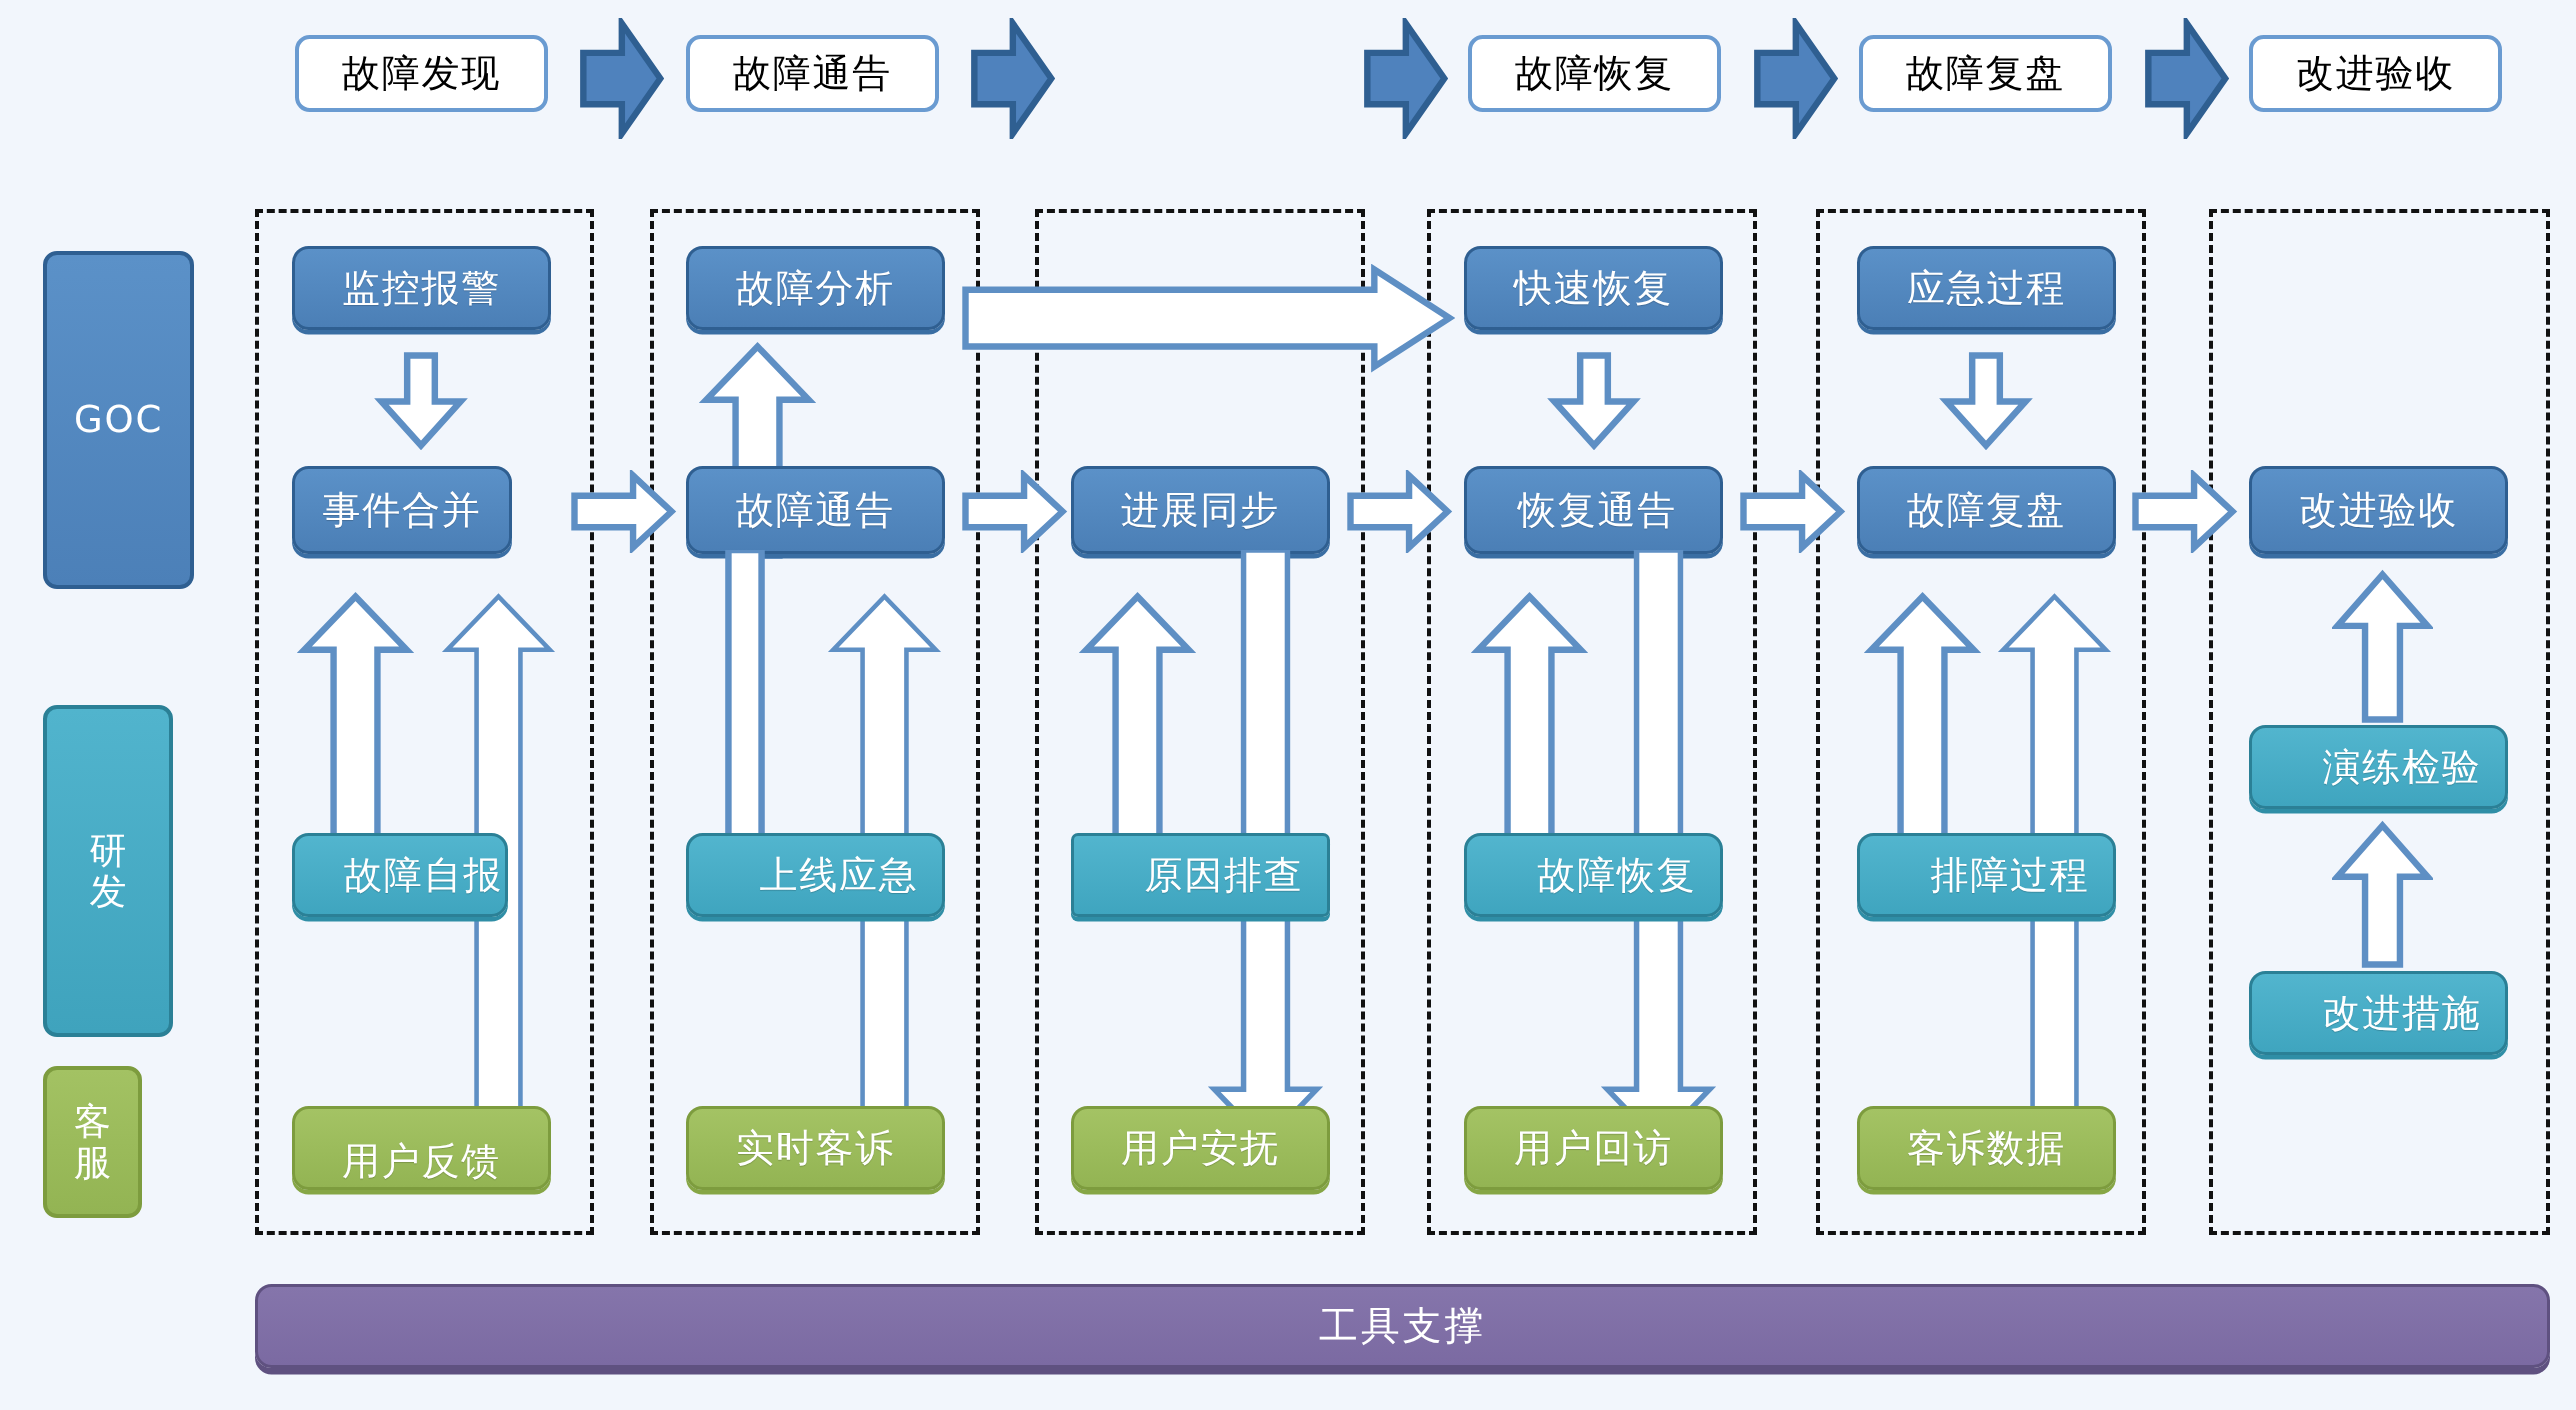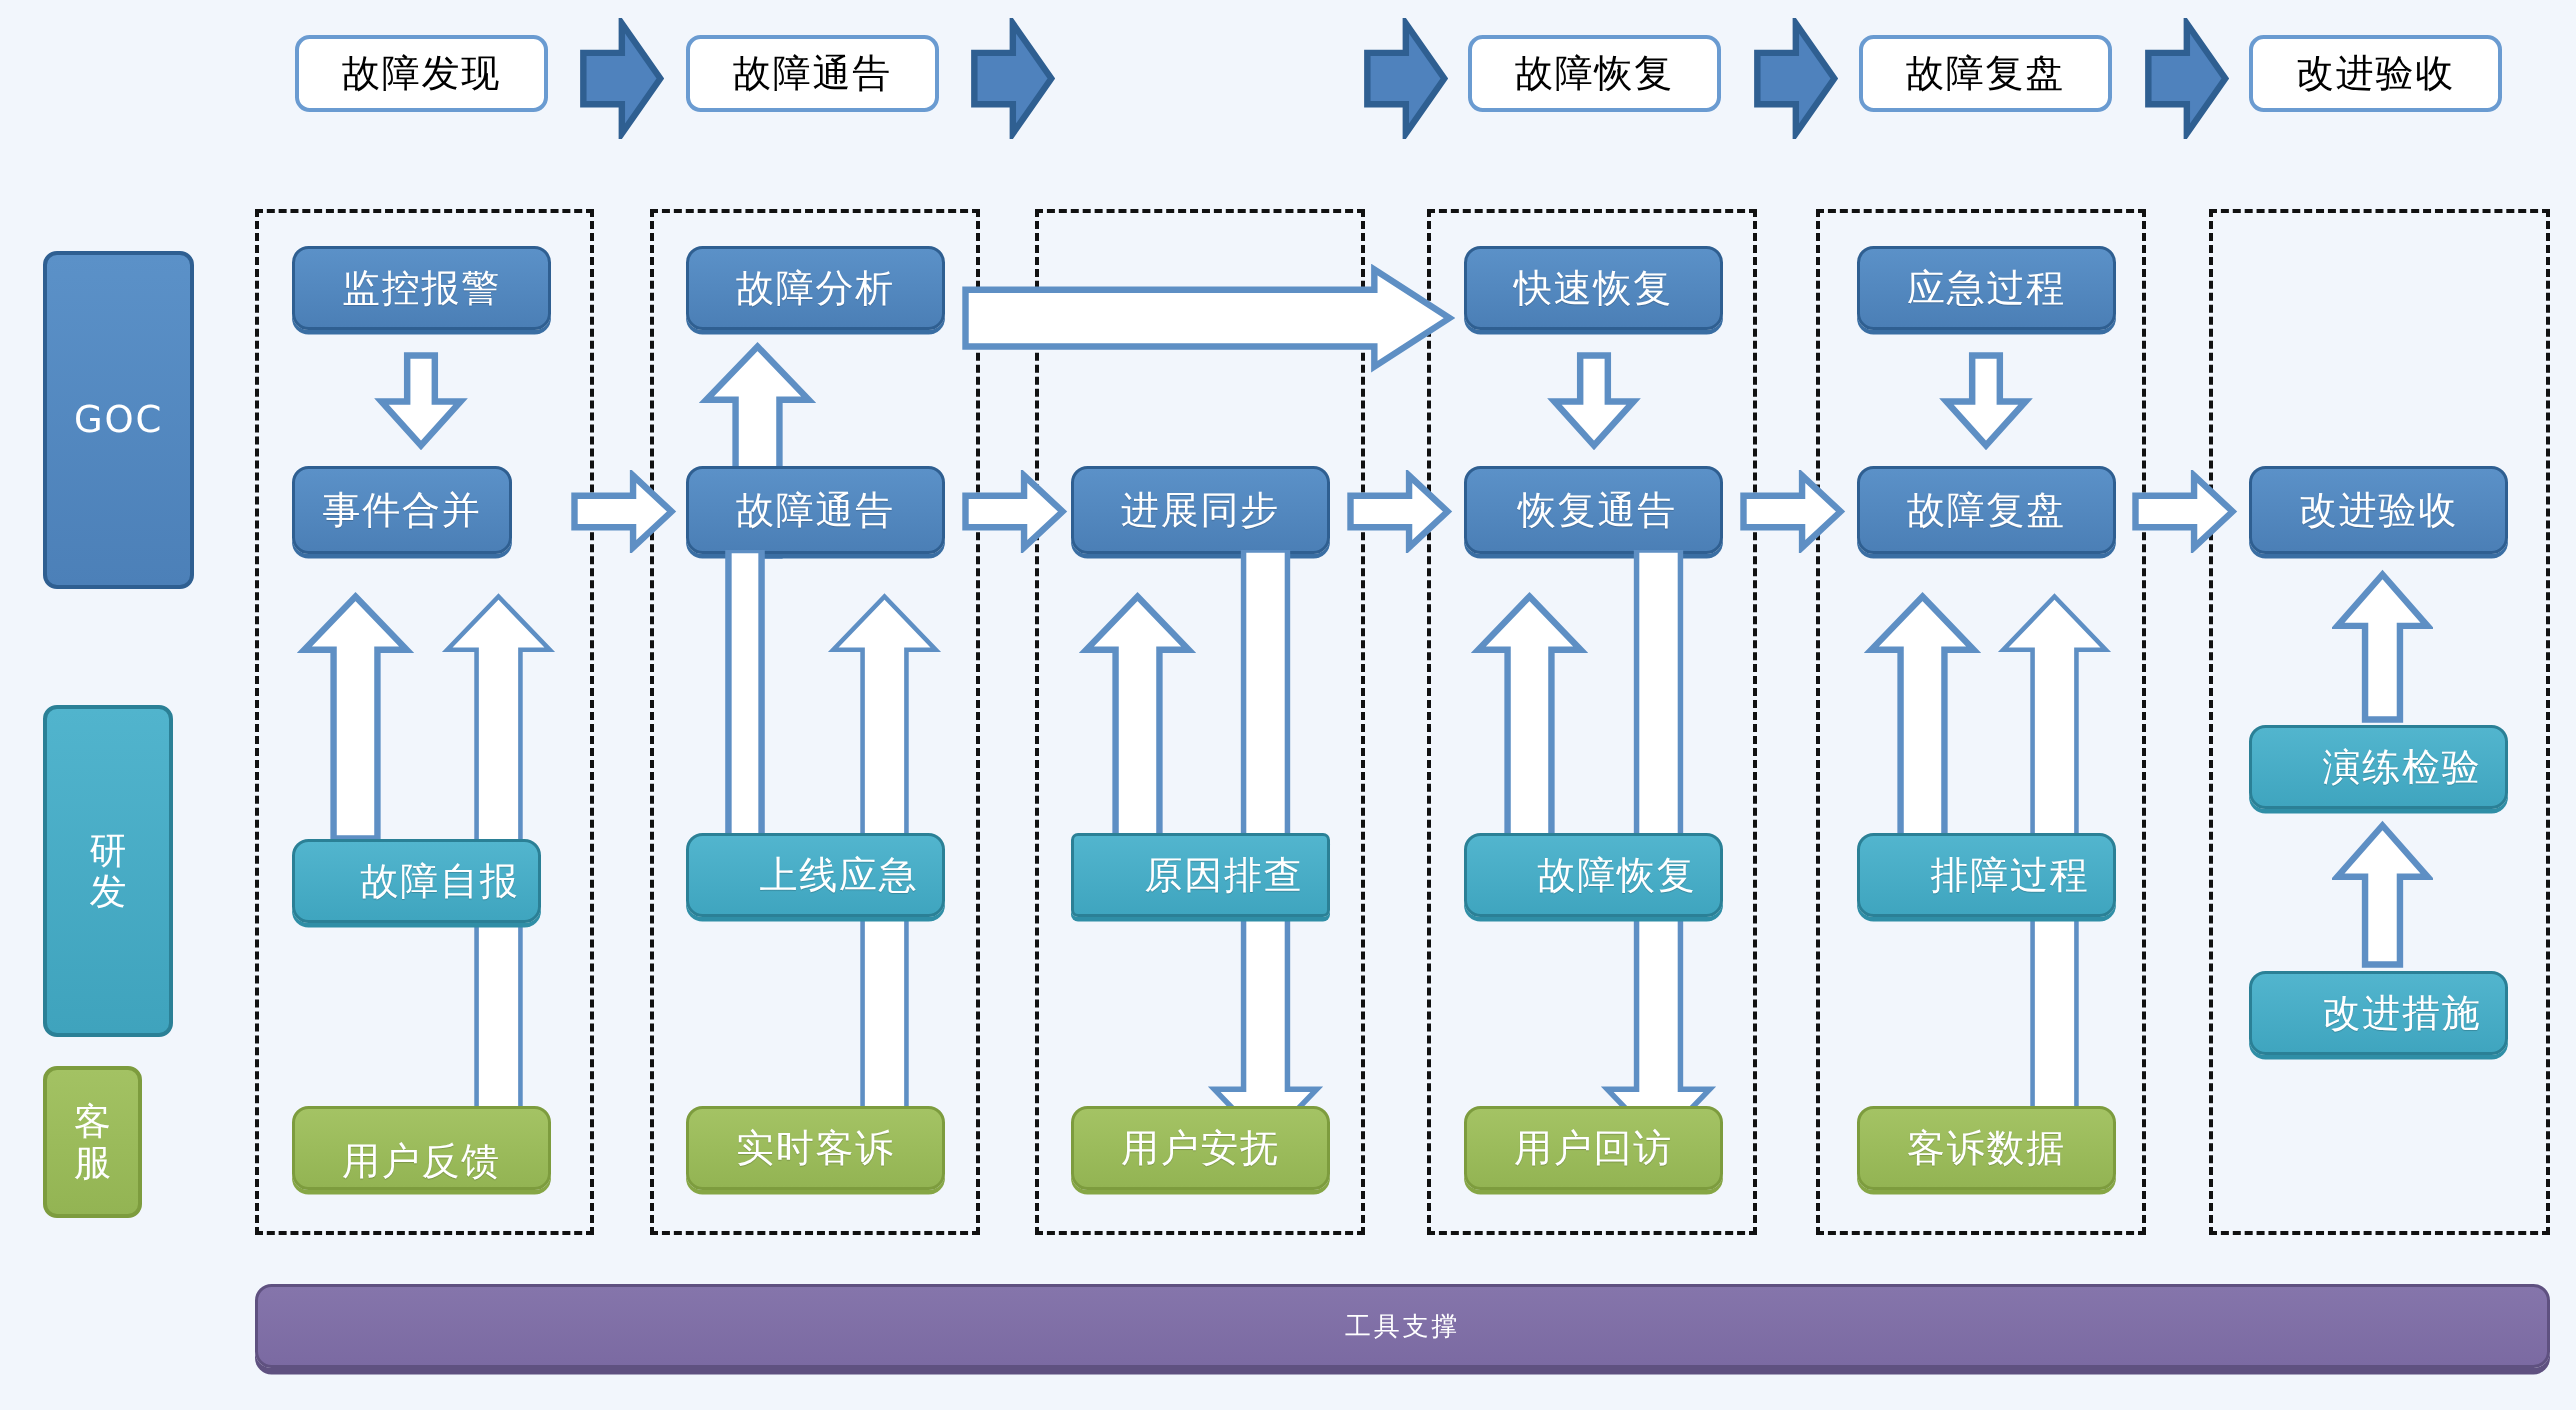--- a/index.html
+++ b/index.html
@@ -96,21 +96,21 @@
   .harrow svg{display:block;width:100%;height:100%;}
 
   
   .toolbar{
     position:absolute;
     border-radius:16.5px;
     background:linear-gradient(180deg,#8575ab 0%,#7b6aa2 100%);
     border:3.7px solid #5f5180;
     box-shadow:0 6.4px 0 0 #5f5180;
     display:flex;align-items:center;justify-content:center;
-    color:#ffffff;font-size:26px;letter-spacing:2.8px;
+    color:#ffffff;font-size:39px;letter-spacing:2.8px;
     box-sizing:border-box;
   }
 </style>
 </head>
 <body>
 
 <div class="stage">
 
   <div class="phase" style="left:295px;top:35px;width:253px;">
     <span>故障发现</span>
@@ -191,21 +191,21 @@
   <div class="harrow" style="left:297px;top:591px;width:117px;height:253px;">
     <svg viewBox="0 0 128 276" preserveAspectRatio="none">
       <path d="M64,6 L120,64 L88,64 L88,270 L40,270 L40,64 L8,64 Z" fill="#ffffff" stroke="#5e8fc4" stroke-width="7"></path>
     </svg>
   </div>
   <div class="harrow" style="left:440px;top:591px;width:117px;height:593px;">
     <svg viewBox="0 0 128 646" preserveAspectRatio="none">
       <path d="M64,6 L120,64 L88,64 L88,640 L40,640 L40,64 L8,64 Z" fill="#ffffff" stroke="#5e8fc4" stroke-width="5"></path>
     </svg>
   </div>
-  <div class="node n-teal" style="left:292px;top:833px;width:249px;height:84px;margin-top:6px;">
+  <div class="node n-teal" style="left:292px;top:833px;width:216px;height:84px;">
     <span>故障自报</span>
   </div>
   <div class="node n-green" style="left:292px;top:1106px;width:259px;height:84px;align-items:flex-end;">
     <span>用户反馈</span>
   </div>
 
   <div class="harrow" style="left:569px;top:470px;width:108px;height:83px;">
     <svg viewBox="0 0 118 90" preserveAspectRatio="none">
       <path d="M6,28 L70,28 L70,6 L112,45 L70,84 L70,62 L6,62 Z" fill="#ffffff" stroke="#5e8fc4" stroke-width="7"></path>
     </svg>

